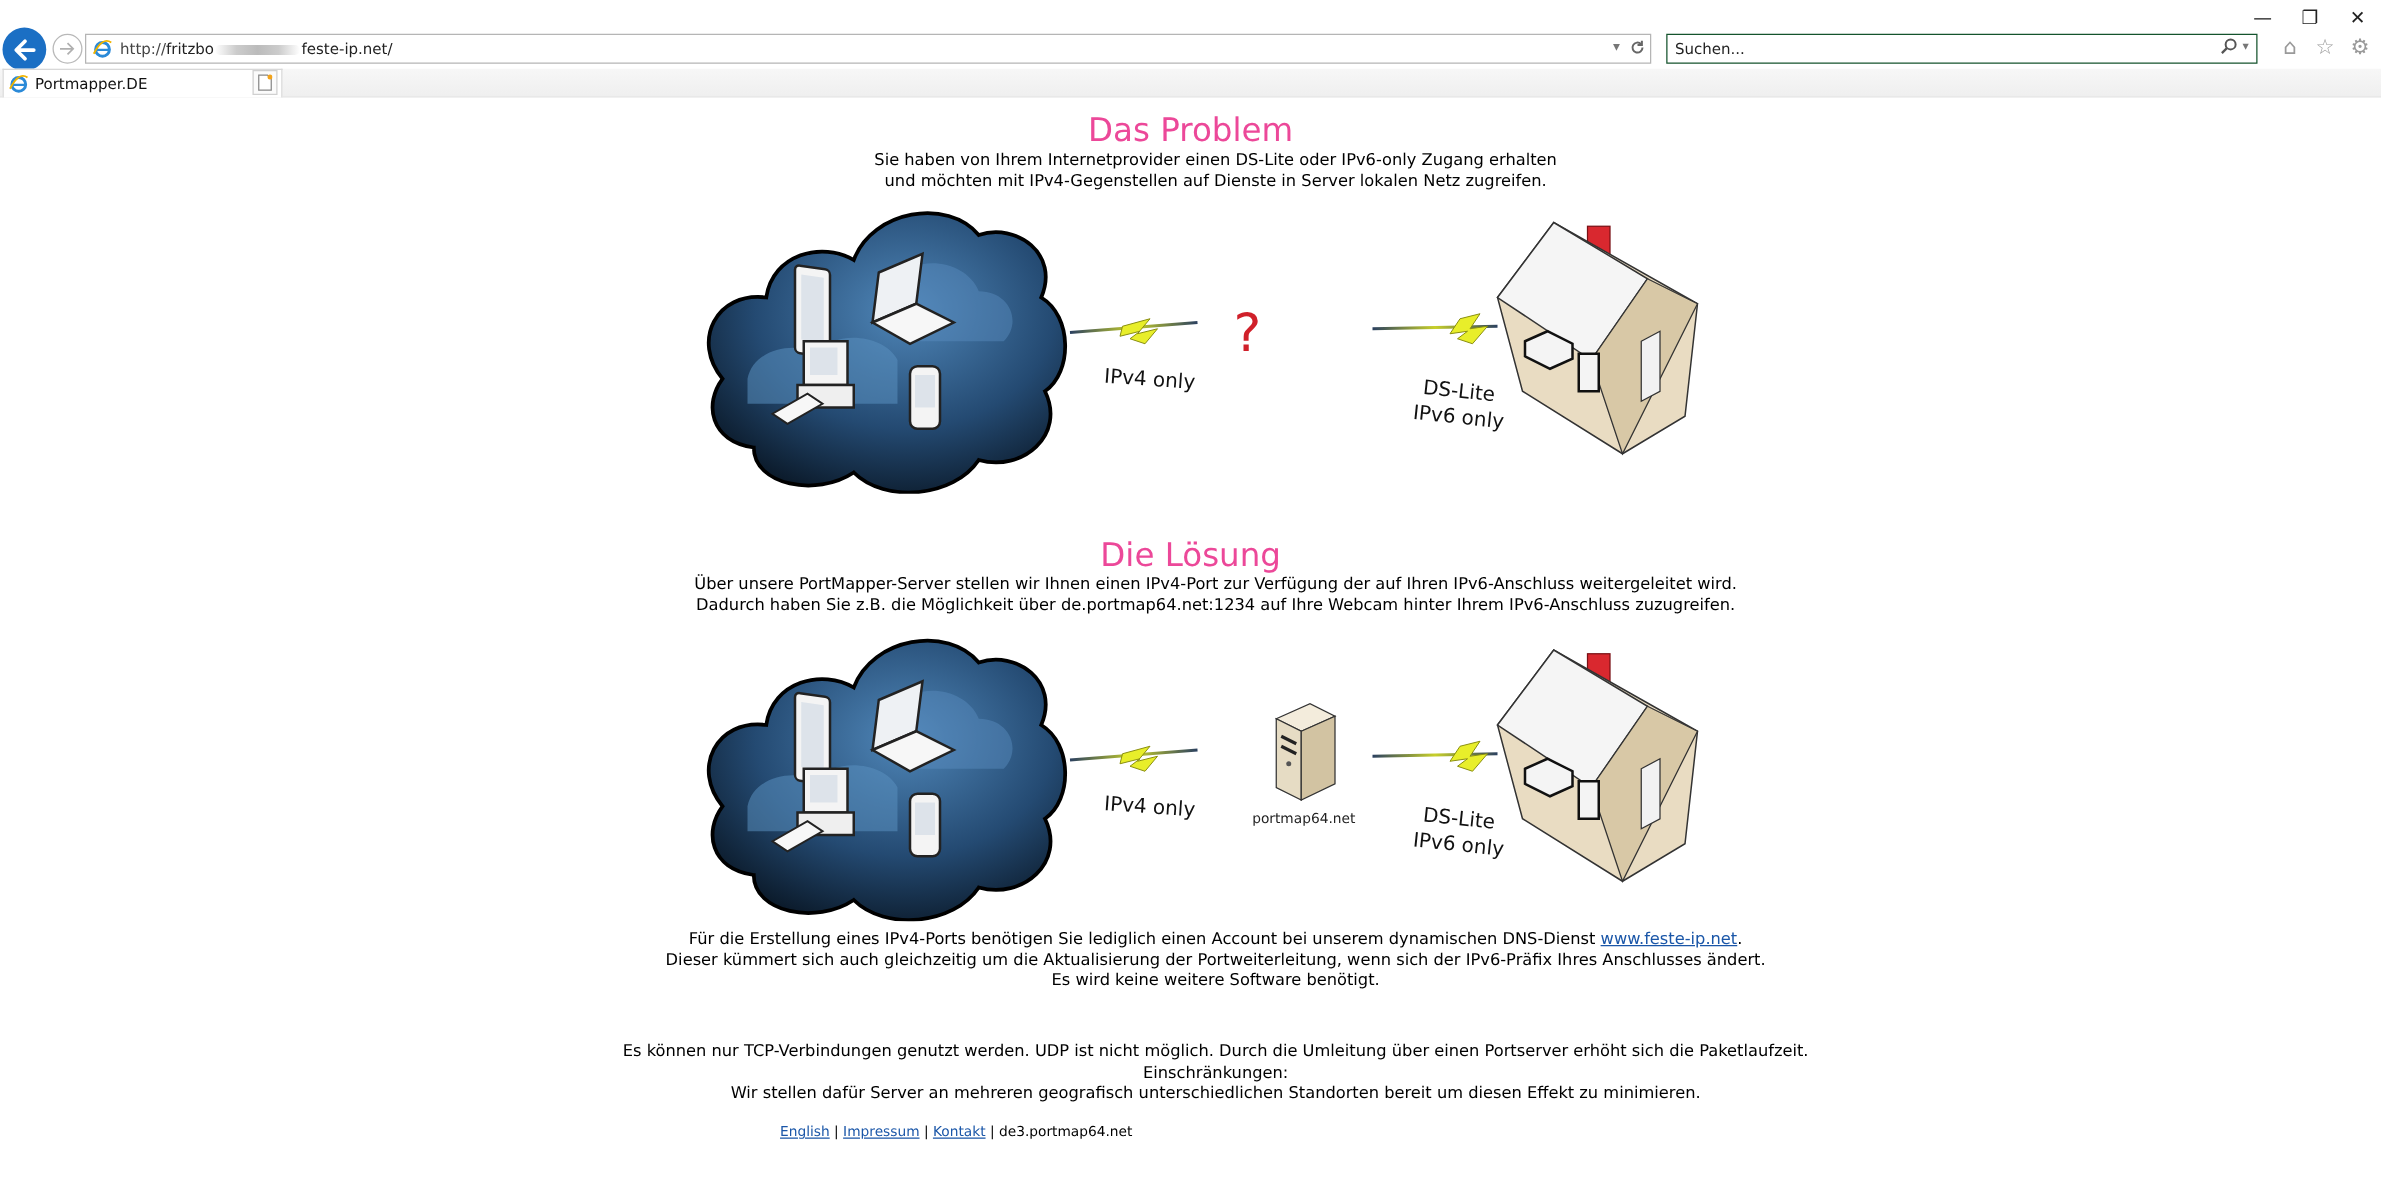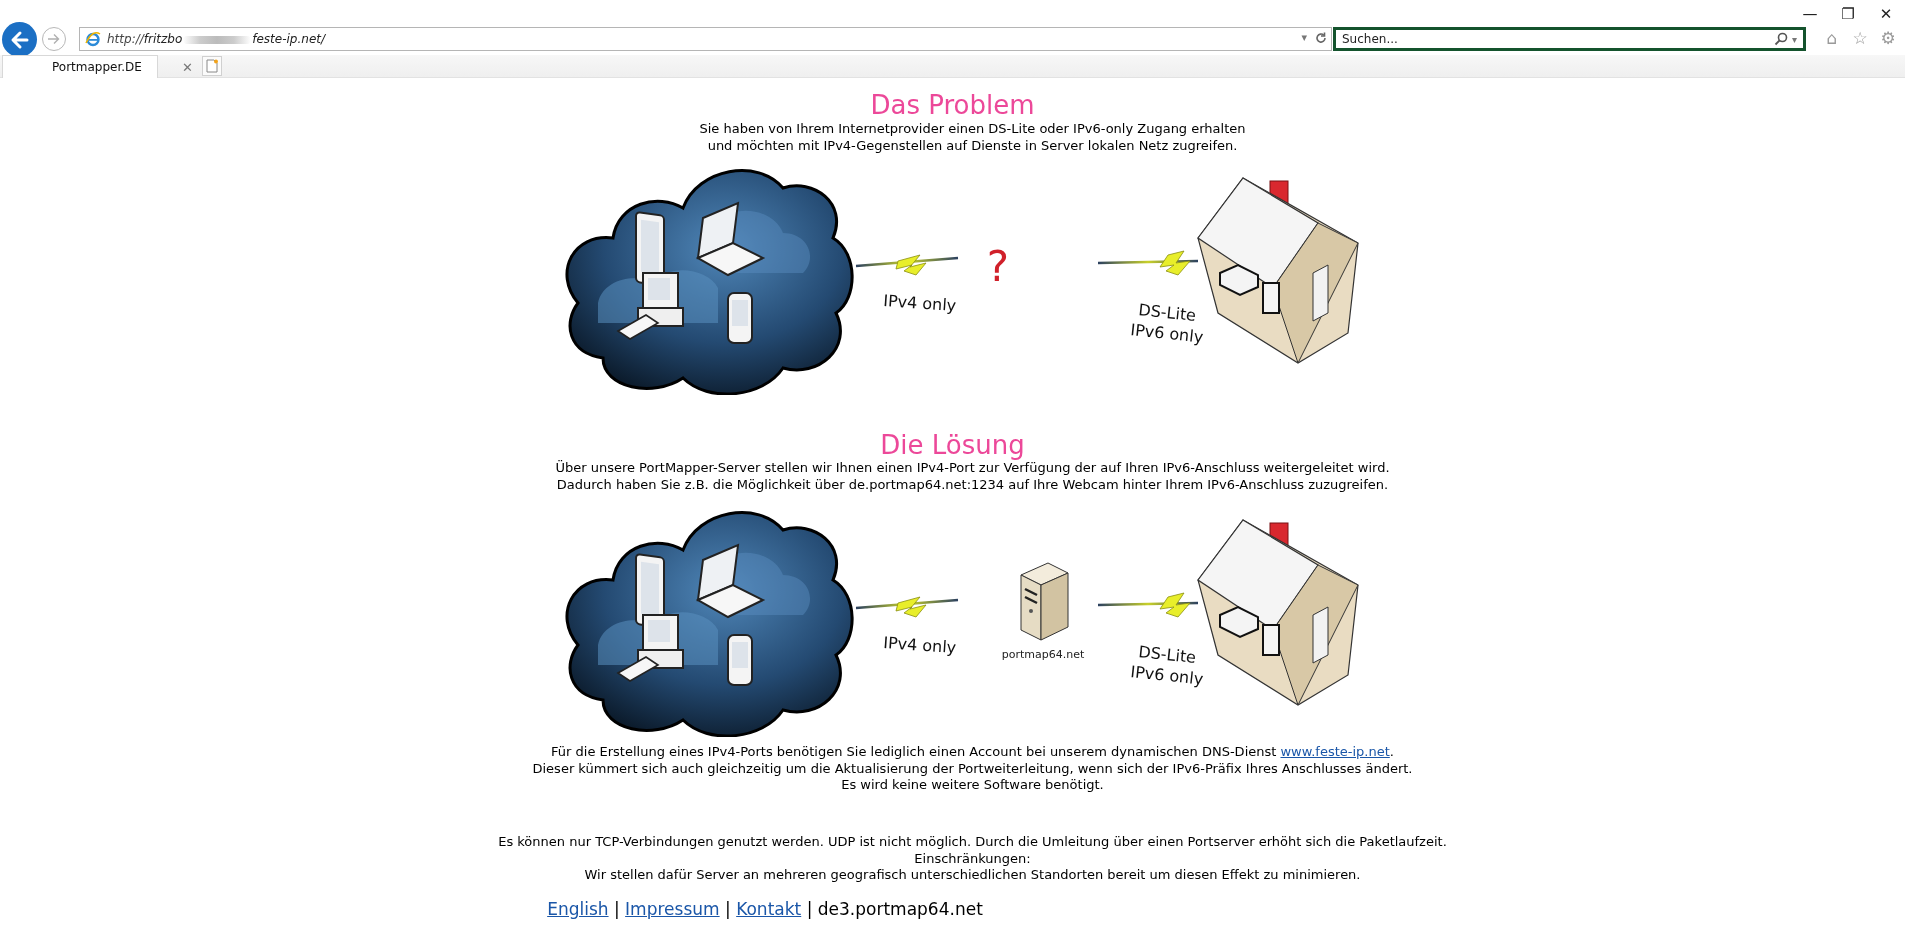--- a/index.html
+++ b/index.html
@@ -7,54 +7,54 @@
   body { font-family: "DejaVu Sans", "Liberation Sans", sans-serif; color: #000; position: relative; }
 
   
   .chrome { position: absolute; left: 0; top: 0; width: 1905px; height: 78px; background: #fff; }
   .winctl { position: absolute; top: 4px; right: 0; display: flex; }
   .winctl span { width: 38px; height: 20px; display: flex; align-items: center; justify-content: center; font-size: 15px; color: #222; }
 
   .back-btn { position: absolute; left: 2px; top: 22px; width: 35px; height: 35px; border-radius: 50%; background: #1b6fc4; display: flex; align-items: center; justify-content: center; }
   .fwd-btn { position: absolute; left: 42px; top: 27px; width: 24px; height: 24px; border-radius: 50%; border: 1px solid #b8b8b8; background: #fff; display: flex; align-items: center; justify-content: center; }
 
-  .addr { position: absolute; left: 79px; top: 27px; width: 1253px; height: 24px; border: 1px solid #b5b5b5; background: #fff; display: flex; align-items: center; font-style: italic; }
+  .addr { position: absolute; left: 68px; top: 27px; width: 1253px; height: 24px; border: 1px solid #b5b5b5; background: #fff; display: flex; align-items: center; }
   .addr .ie { width: 16px; height: 16px; margin-left: 5px; margin-right: 6px; }
   .addr .url { font-size: 12px; color: #444; white-space: nowrap; }
   .addr .url .blur { display: inline-block; width: 68px; height: 8px; background: linear-gradient(90deg,#fff,#ccc 25%,#bbb 50%,#ccc 75%,#fff); border-radius: 4px; vertical-align: middle; margin: 0 1px; }
   .addr .url .host { color: #222; }
   .addr .tools { position: absolute; right: 4px; top: 3px; display: flex; align-items: center; gap: 8px; color: #777; font-size: 11px; }
 
-  .search { position: absolute; left: 1333px; top: 27px; width: 473px; height: 24px; border: 3px solid #14532d; background: #fff; display: flex; align-items: center; }
+  .search { position: absolute; left: 1333px; top: 27px; width: 473px; height: 24px; border: 1px solid #14532d; background: #fff; display: flex; align-items: center; }
   .search .ph { font-size: 12px; color: #222; margin-left: 6px; }
   .search .tools { position: absolute; right: 6px; top: 2px; display: flex; align-items: center; gap: 4px; color: #555; font-size: 13px; }
 
   .cmd-icons { position: absolute; left: 1822px; top: 27px; display: flex; gap: 8px; }
   .cmd-icons span { width: 20px; height: 22px; display: flex; align-items: center; justify-content: center; color: #9a9a9a; font-size: 17px; }
 
   .tabbar { position: absolute; left: 0; top: 55px; width: 1905px; height: 23px; background: linear-gradient(#f7f7f7,#efefef); border-bottom: 1px solid #e2e2e2; }
-  .tab { position: absolute; left: 2px; top: 0; width: 156px; height: 23px; background: #fff; border: 1px solid #d8d8d8; border-bottom: none; display: flex; align-items: center; gap: 40px; }
+  .tab { position: absolute; left: 2px; top: 0; width: 224px; height: 23px; background: #fff; border: 1px solid #d8d8d8; border-bottom: none; display: flex; align-items: center; }
   .tab .ie { width: 16px; height: 16px; margin-left: 4px; margin-right: 5px; }
   .tab .title { font-size: 12px; color: #111; flex: 1; }
   .tab .close { font-size: 13px; color: #777; margin-right: 6px; }
   .newtab { position: absolute; left: 202px; top: 1px; width: 20px; height: 20px; border: 1px solid #d0d0d0; background: #fbfbfb; display: flex; align-items: center; justify-content: center; }
 
   
   .page { position: absolute; left: 0; top: 78px; width: 1905px; height: 873px; text-align: center; }
   .h { font-size: 26px; font-weight: normal; color: #ec4899; }
   .p { font-size: 13px; line-height: 16.5px; color: #000; margin-left: 20px; }
   .link { color: #1a56a8; text-decoration: underline; cursor: pointer; }
 
   .sec1-title { position: absolute; left: 0; width: 1905px; top: 12px; }
   .sec1-text { position: absolute; left: 0; width: 1905px; top: 43px; }
   .sec2-title { position: absolute; left: 0; width: 1905px; top: 352px; }
   .sec2-text { position: absolute; left: 0; width: 1905px; top: 382px; }
   .sec3-text { position: absolute; left: 0; width: 1905px; top: 666px; }
   .sec4-text { position: absolute; left: 0; width: 1905px; top: 756px; }
-  .footer { position: absolute; left: 0; width: 1530px; top: 821px; font-size: 17px; }
+  .footer { position: absolute; left: 0; width: 1530px; top: 821px; font-size: 11px; }
 
   .diagram { position: absolute; left: 558px; width: 806px; height: 232px; }
   .diagram svg { width: 806px; height: 232px; display: block; }
   .dlabel { font-family: "DejaVu Sans", sans-serif; }
 </style>
 </head>
 <body>
 
 <div class="chrome">
 

